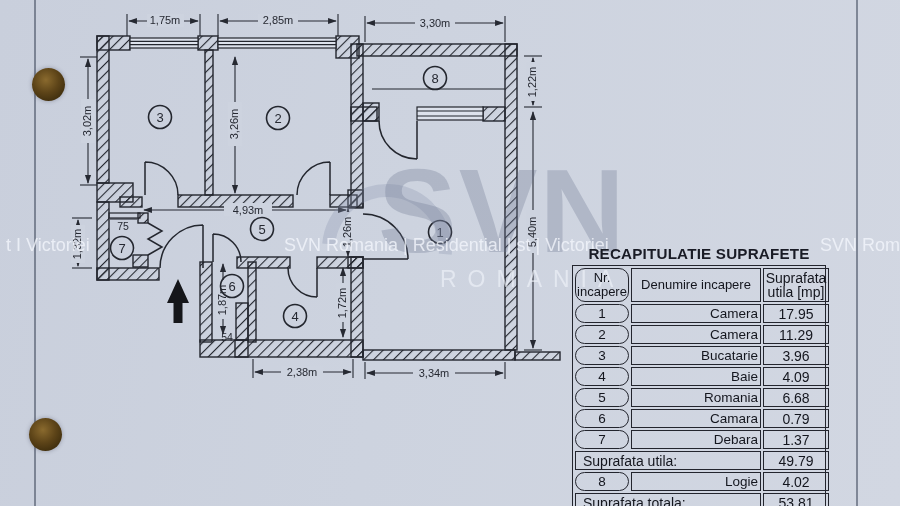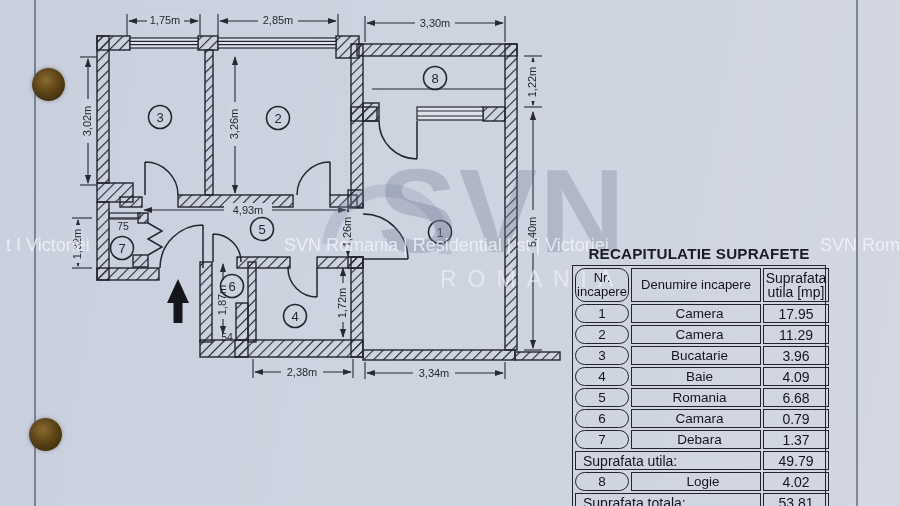--- a/index.html
+++ b/index.html
@@ -34,21 +34,21 @@
     color:rgba(240,244,250,.62);}
 
   .recap{position:absolute;left:572px;top:245px;width:254px;color:#14161e;}
   .recap-title{font-size:15.2px;font-weight:700;letter-spacing:.2px;text-align:center;color:#191b25;}
   .recap-box{border:1.6px solid #23252e;margin-top:3px;padding:0px;}
   .recap table{width:100%;border-collapse:separate;border-spacing:2px;table-layout:fixed;}
   .recap th,.recap td{border:1.4px solid #23252e;font-size:13.5px;color:#14161e;
     padding:0 2px;height:17px;overflow:hidden;}
   .recap th{font-weight:400;font-size:13px;line-height:14px;padding:2px 1px;text-align:center;}
   .c-nr{text-align:center;width:50px;border-radius:10px;}
-  .c-name{text-align:center;padding-left:9px !important;width:126px;}
+  .c-name{text-align:right;padding-left:9px !important;width:126px;}
   .c-val{text-align:center;font-size:14px !important;width:62px;margin-top:45px;}
   .c-label{text-align:left;padding-left:7px !important;font-size:14px !important;margin-top:19px;}
 
   svg text{font-family:"Liberation Sans", sans-serif;fill:#262932;}
   .dimtxt{font-size:11px;}
   .dimtxt-sm{font-size:10.5px;}
   .roomtxt{font-size:13px;}
 </style>
 </head>
 <body>

